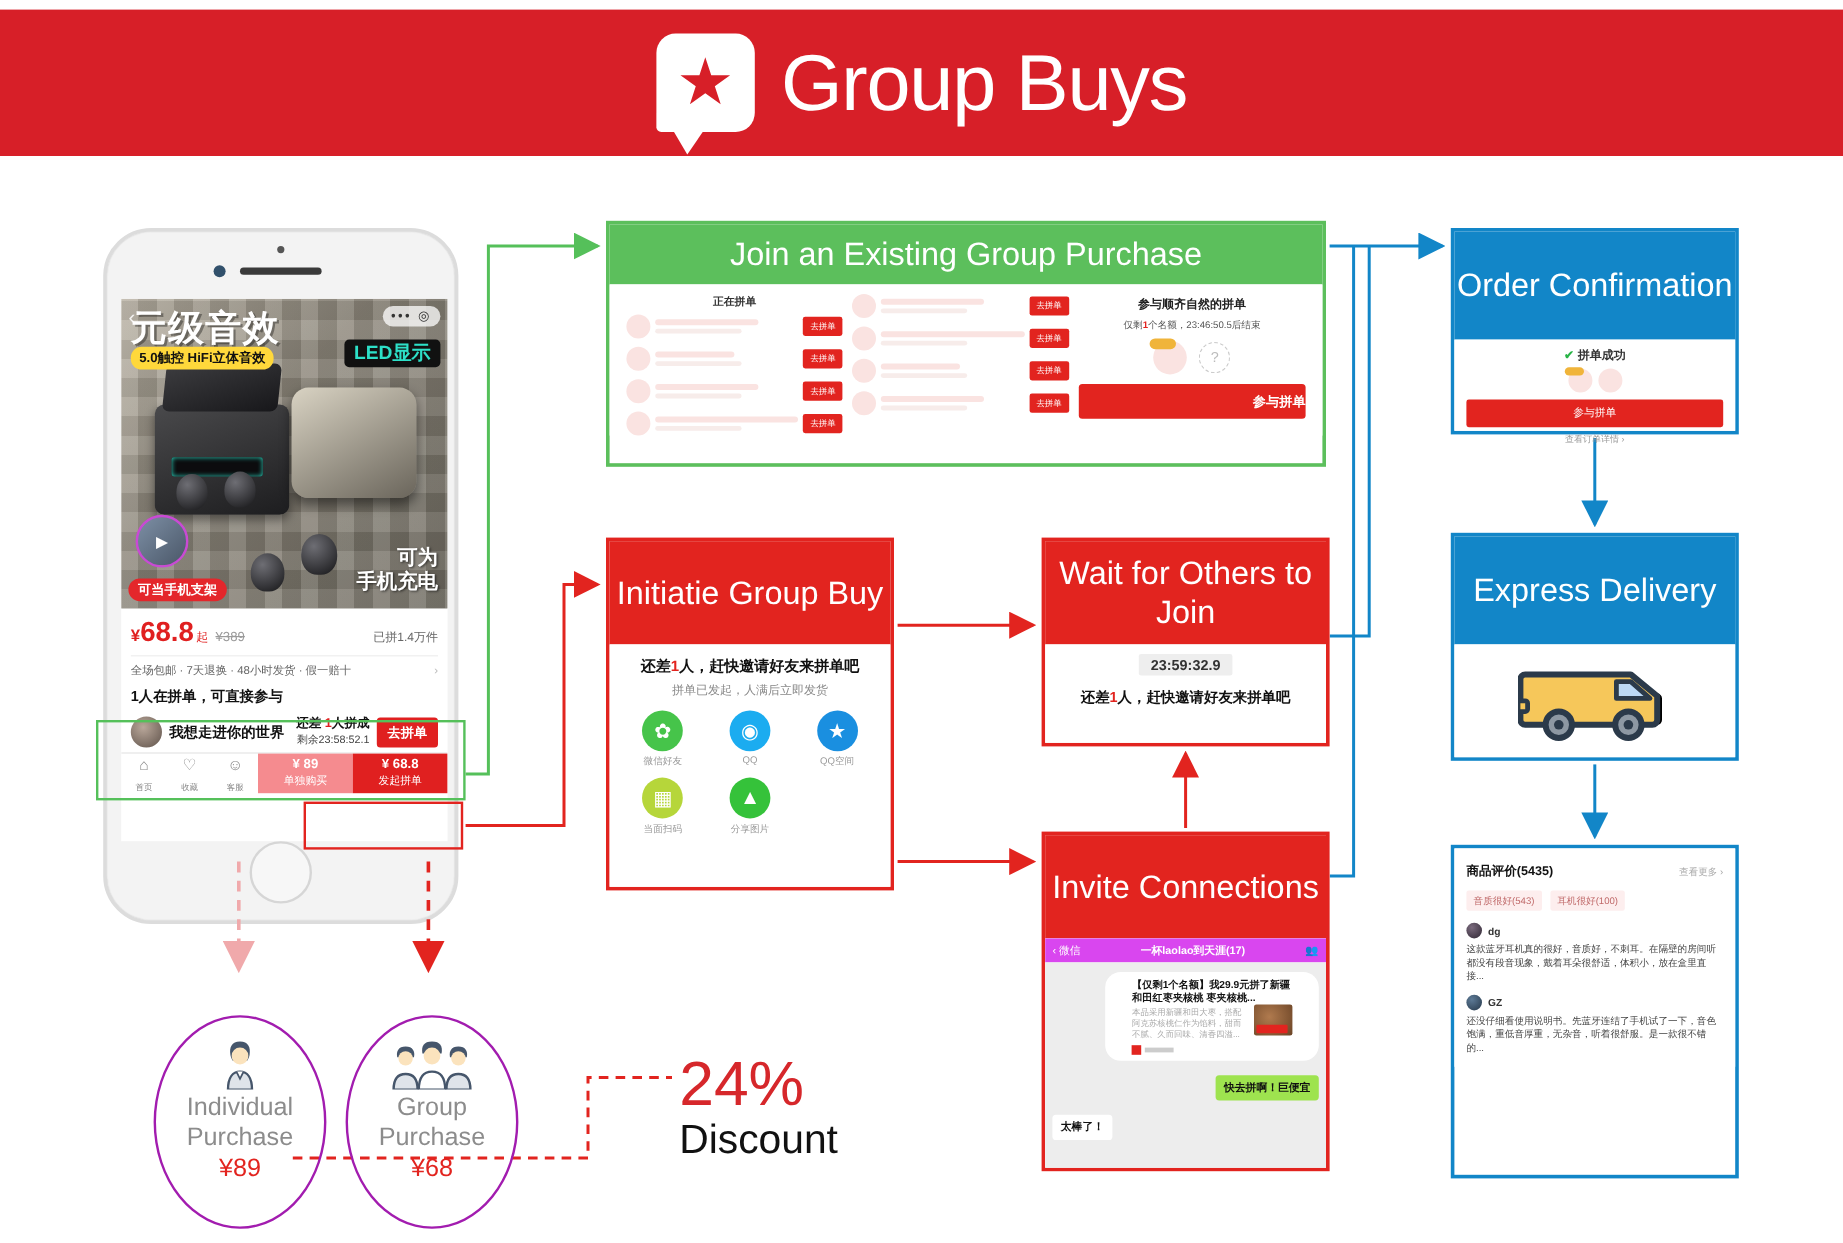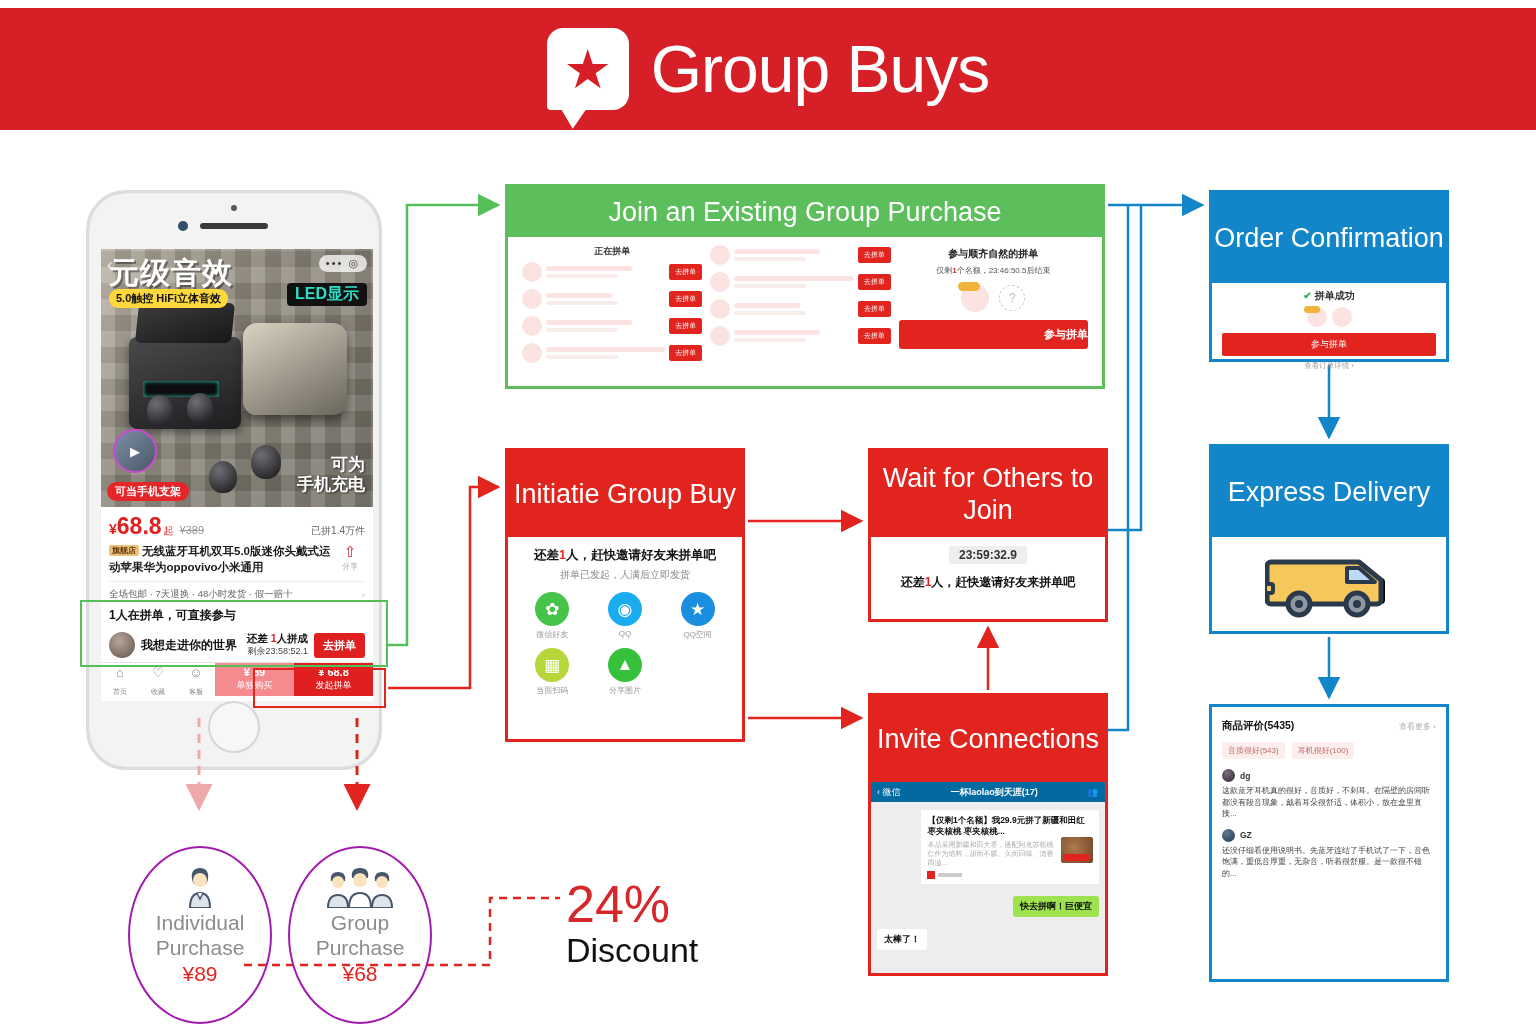--- a/index.html
+++ b/index.html
@@ -259,25 +259,25 @@
           display:flex;align-items:center;justify-content:center;color:#fff;font-size:17px;}
   .ip-lb{ font-size:8px;color:#999;}
 
   
   .wp-timer{ display:inline-block;background:#eee;color:#333;font-size:12px;
              font-weight:bold;padding:2px 10px;border-radius:2px;}
   .wp-txt{ font-size:12px;font-weight:bold;color:#111;margin-top:10px;}
   .wp-txt b{ color:#e2241f; }
 
   
-  .chat-bar{ background:#0369a1;color:#fff;height:20px;display:flex;align-items:center;
+  .chat-bar{ background:#d946ef;color:#fff;height:20px;display:flex;align-items:center;
              padding:0 6px;font-size:9px;}
   .chat-bar .mid{ flex:1;text-align:center;font-weight:bold;}
   .chat-body{ background:#ededed;height:171px;padding:8px 6px;position:relative;}
-  .chat-card{ background:#fff;border-radius:0;padding:5px 6px;width:80%;margin-left:auto;}
+  .chat-card{ background:#fff;border-radius:13px;padding:5px 22px;width:80%;margin-left:auto;}
   .chat-card-t{ font-size:8.5px;font-weight:bold;color:#111;line-height:11px;}
   .chat-card-d{ font-size:7px;color:#aaa;line-height:9px;margin-top:3px;}
   .chat-card-row{ display:flex;gap:4px;}
   .chat-thumb{ width:32px;height:26px;border-radius:2px;flex:0 0 32px;
                background:radial-gradient(circle at 40% 40%,#b07a4e,#6b4426);position:relative;}
   .chat-thumb:after{content:"";position:absolute;left:2px;bottom:2px;width:26px;height:7px;background:#e2241f;border-radius:1px;}
   .chat-src{ display:flex;align-items:center;gap:3px;margin-top:4px;}
   .chat-src i{ width:8px;height:8px;background:#e2241f;display:block;}
   .chat-src span{ width:24px;height:4px;background:#ccc;display:block;}
   .bubble-green{ background:#9ee34f;border-radius:3px;padding:4px 7px;font-size:9px;
@@ -363,29 +363,20 @@
       <div class="hero-thumb">▶</div>
       <div class="hero-stand">可当手机支架</div>
       <div class="hero-charge">可为<br>手机充电</div>
     </div>
 
     <div class="price-row">
       <span class="price-main"><span class="price-cny">¥</span><span>68.8</span></span>
       <span class="price-qi">起</span>
       <span class="price-old">¥389</span>
       <span class="price-sold">已拼1.4万件</span>
-    </div>
-    <div class="desc-row">
-      <div class="desc-text">
-        <span class="tag-flag">旗舰店</span><span>无线蓝牙耳机双耳5.0版迷你头戴式运动苹果华为oppovivo小米通用</span>
-      </div>
-      <div class="share-box">
-        <div class="share-ico">⇧</div>
-        <div class="share-lbl">分享</div>
-      </div>
     </div>
     <div class="svc-row">
       <span>全场包邮 · 7天退换 · 48小时发货 · 假一赔十</span>
       <span class="chev">›</span>
     </div>
 
     <div class="grpbar">
       <div class="grpbar-title">1人在拼单，可直接参与</div>
       <div class="grpbar-row">
         <div class="grp-avatar"></div>

